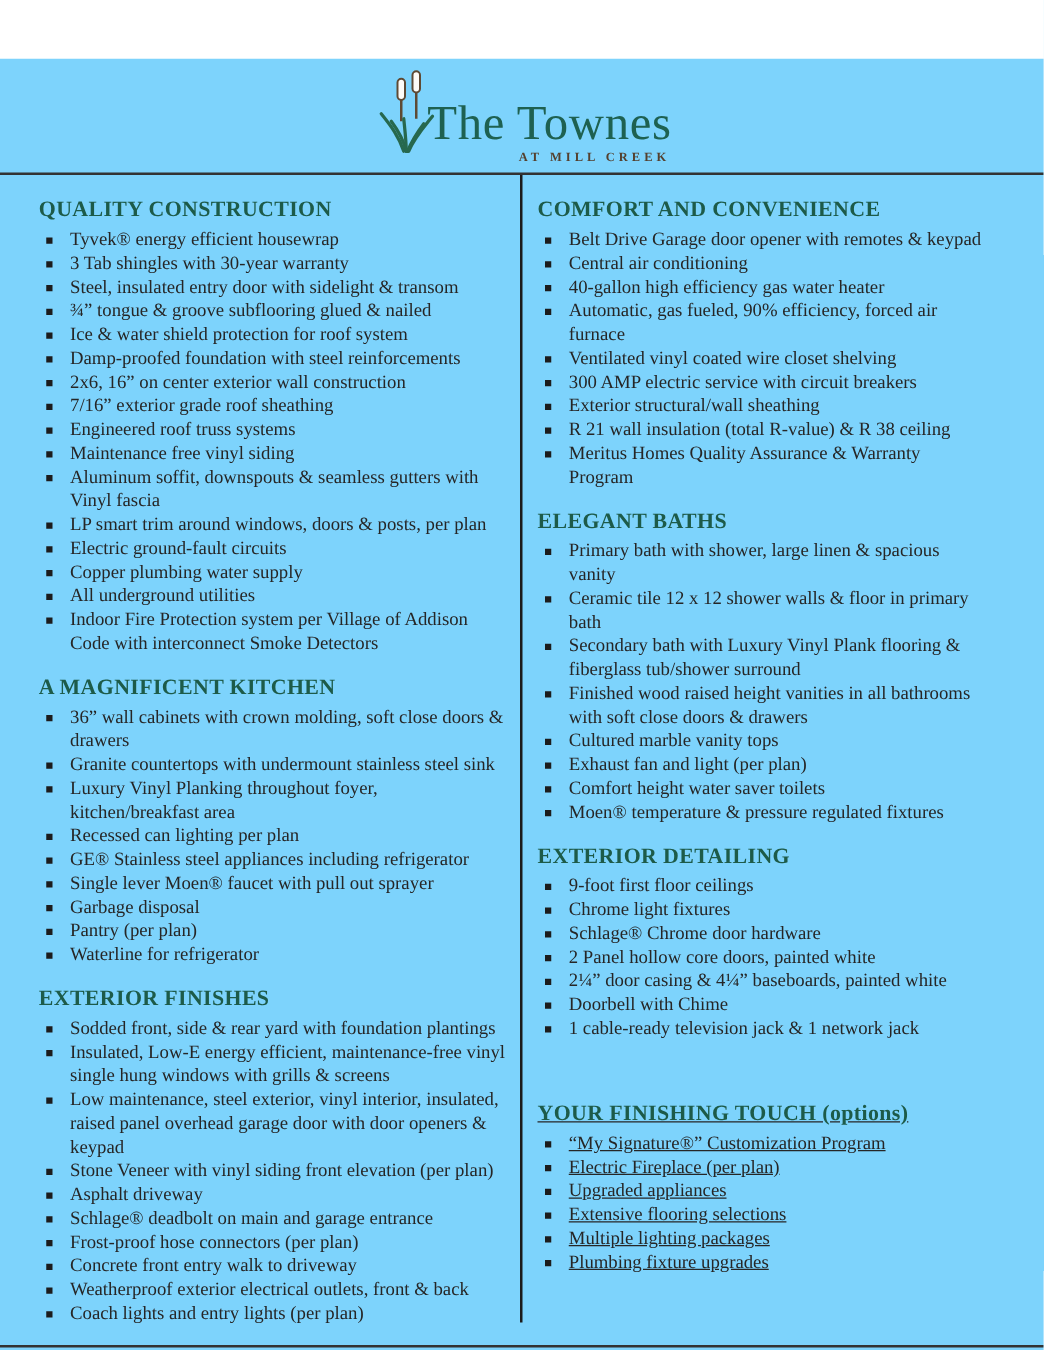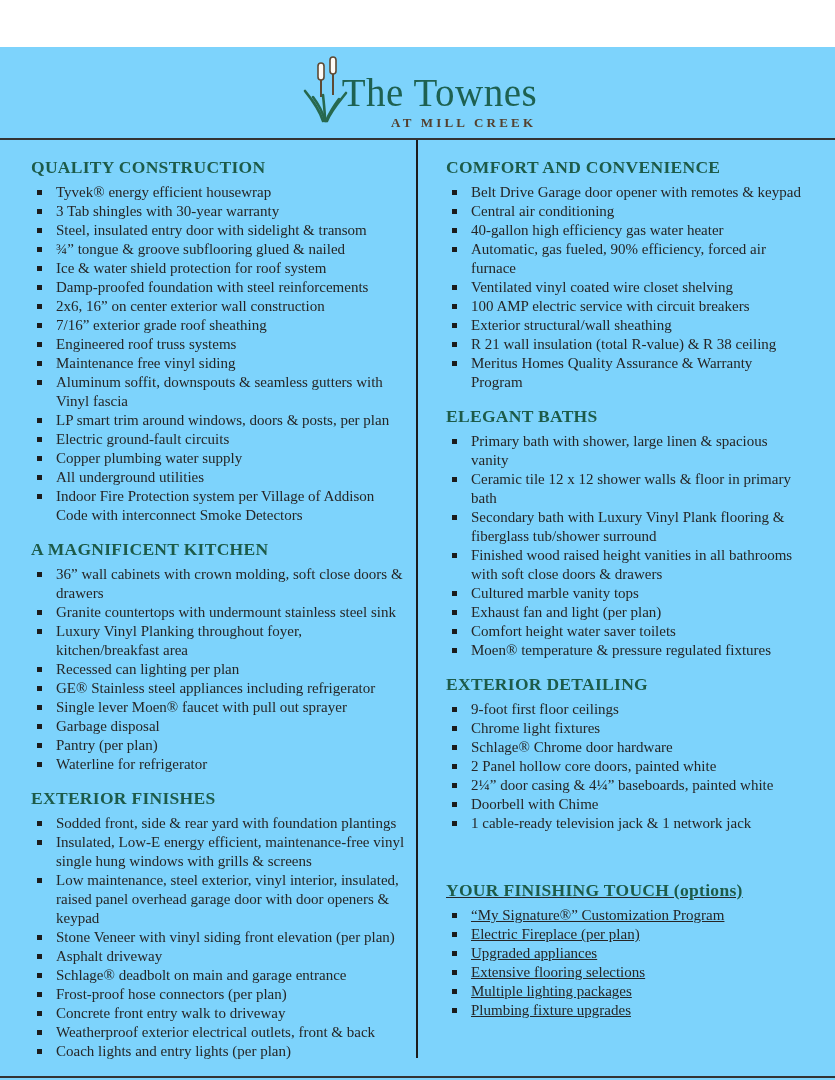--- a/index.html
+++ b/index.html
@@ -10,33 +10,33 @@
     color:#262626;
   }
   .page { position:relative; width:835px; height:1080px; background:#7dd3fc; overflow:hidden;margin-top:47px; }
 
   
   .header { height:92px; display:flex; align-items:center; justify-content:center; }
   .logo { display:flex; align-items:flex-end; }
   .logo svg { margin-right:-10px; margin-bottom:4px; }
   .logo-text { display:flex; flex-direction:column; }
   .wordmark { font-size:39px; color:#1e6151; letter-spacing:0.5px; line-height:1; }
-  .logo-sub { font-size:13px; font-weight:bold; color:#54402e; letter-spacing:3.2px;
+  .logo-sub { font-size:10px; font-weight:bold; color:#54402e; letter-spacing:3.2px;
               text-align:right; margin-top:3px; padding-right:1px; }
 
   
   .rule-top    { position:absolute; left:0; right:0; top:91px;   height:2px; background:#333; }
   .rule-bottom { position:absolute; left:0; right:0; top:1029px; height:2px; background:#333; }
   .divider     { position:absolute; left:416px; top:93px; width:2px; height:918px; background:#1c1c1c; }
 
   
   .content { position:absolute; top:93px; left:0; width:835px; display:flex; }
   .col { padding-top:16px; }
   .col-left  { width:417px; padding-left:31px; padding-right:8px;  }
-  .col-right { width:418px; padding-left:29px; padding-right:16px; }
+  .col-right { width:418px; padding-left:13px; padding-right:16px; }
 
   section + section { margin-top:13px; }
   .col-right section:nth-of-type(4) { margin-top:46px;text-decoration:underline; }
 
   .section-title {
     font-size:17.5px; font-weight:bold; color:#1d5b49;
     letter-spacing:0.3px; line-height:22px; margin-bottom:5px;
   }
   ul { list-style:none; }
   li { display:flex; padding-left:5px; }
@@ -310,21 +310,21 @@
 furnace</span>
               </li>
 
               <li class="item">
                 <span class="bullet"></span>
                 <span class="item-text">Ventilated vinyl coated wire closet shelving</span>
               </li>
 
               <li class="item">
                 <span class="bullet"></span>
-                <span class="item-text">100 AMP electric service with circuit breakers</span>
+                <span class="item-text">300 AMP electric service with circuit breakers</span>
               </li>
 
               <li class="item">
                 <span class="bullet"></span>
                 <span class="item-text">Exterior structural/wall sheathing</span>
               </li>
 
               <li class="item">
                 <span class="bullet"></span>
                 <span class="item-text">R 21 wall insulation (total R-value) &amp; R 38 ceiling</span>

